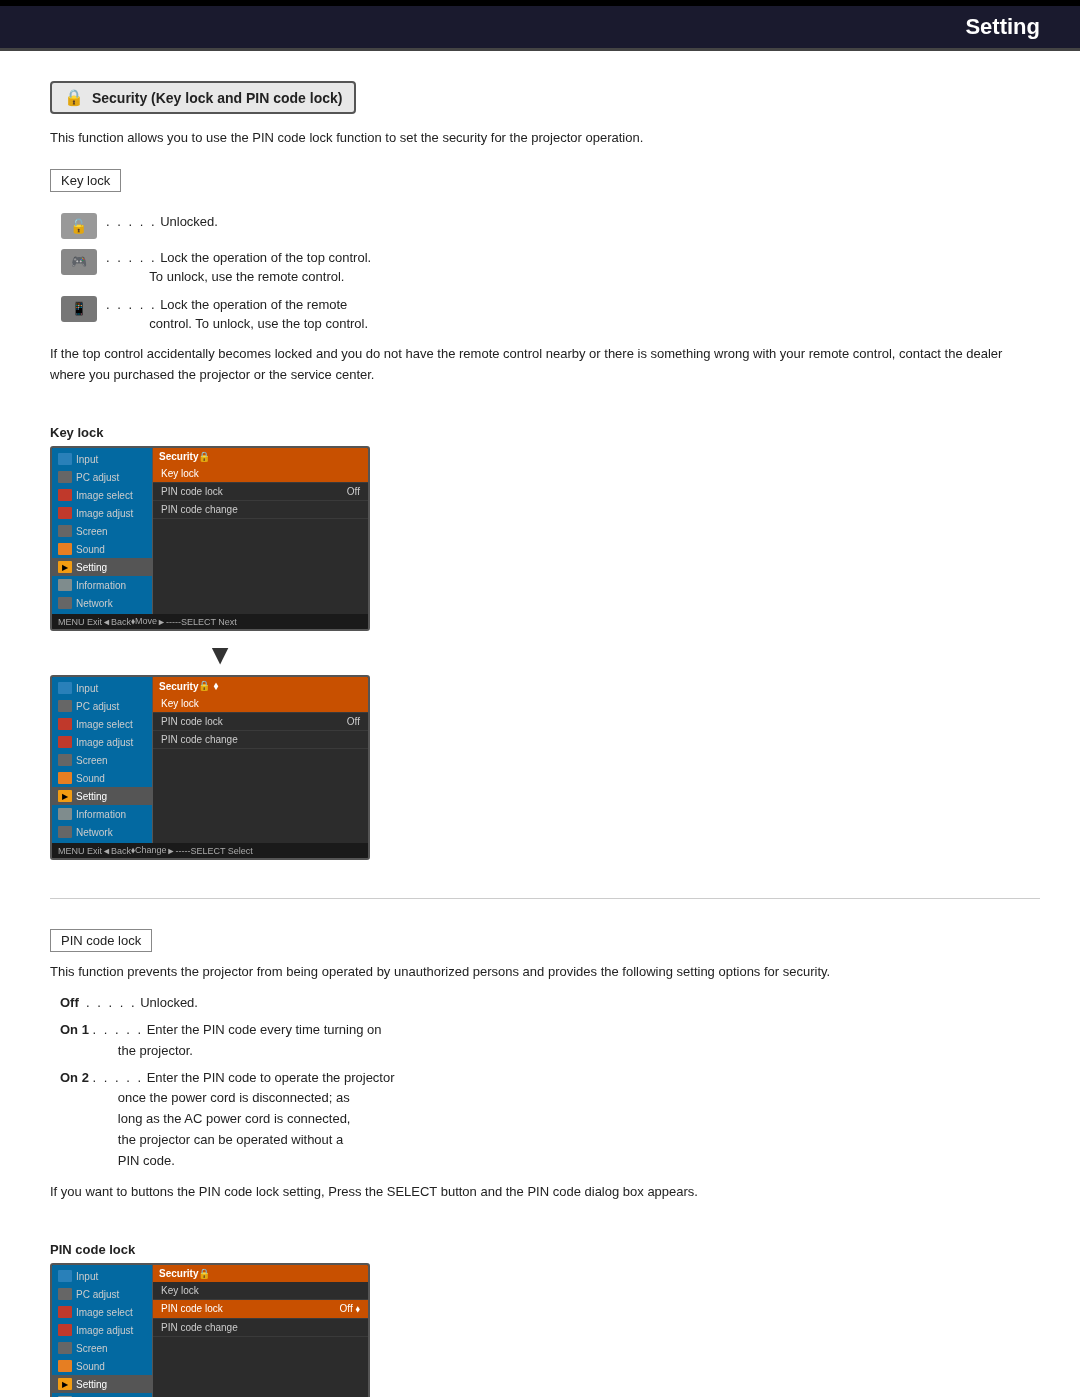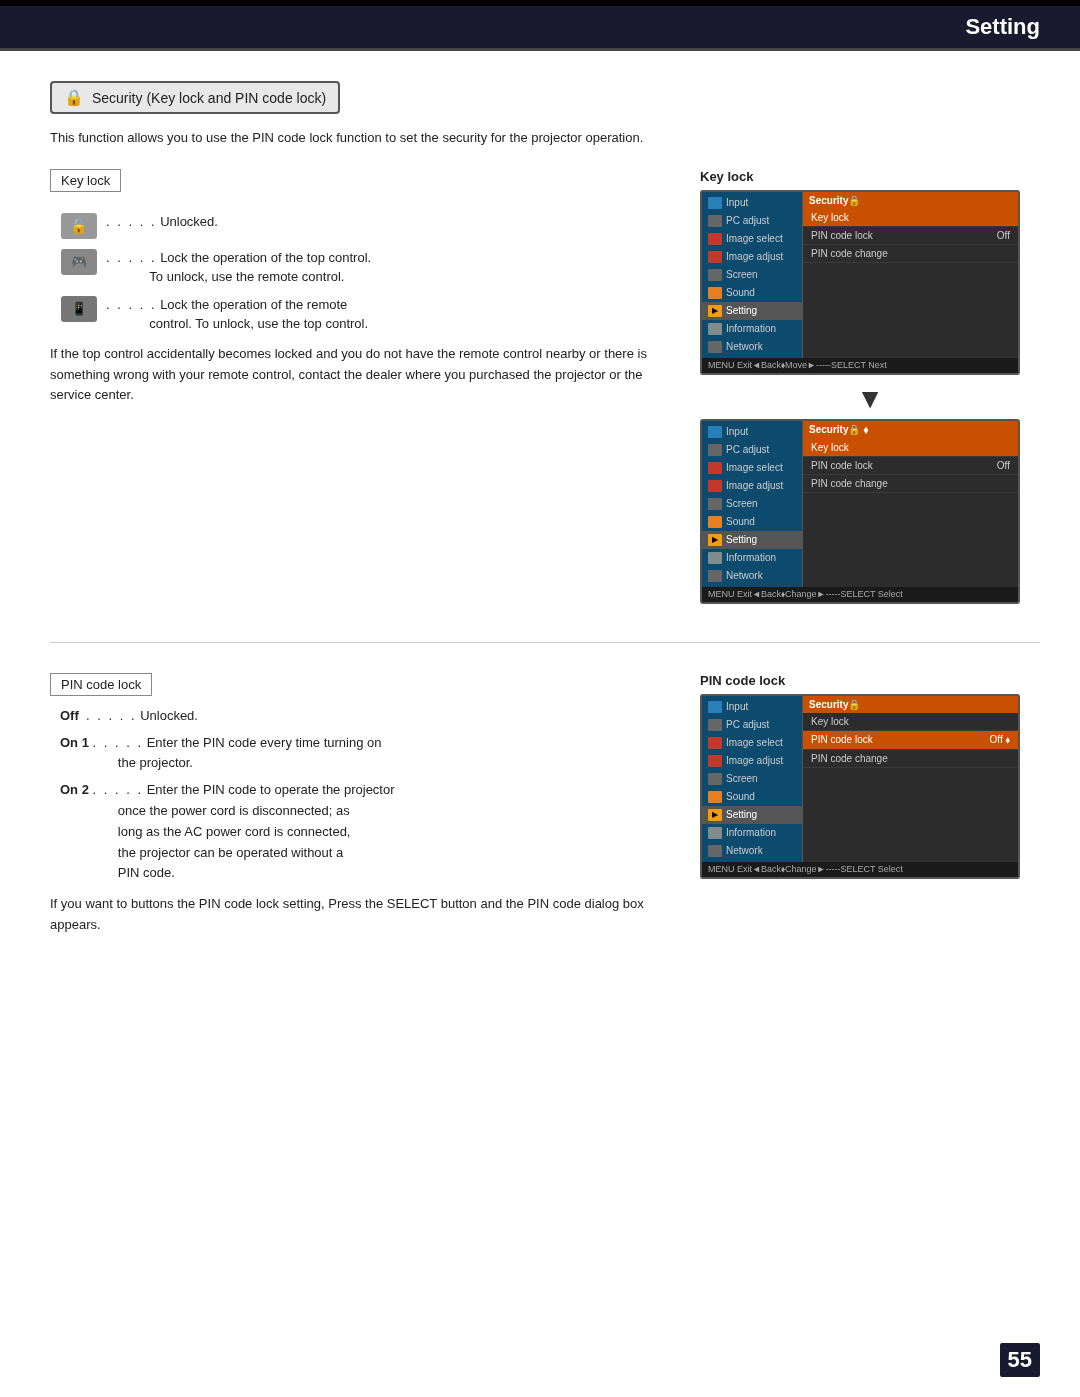--- a/index.html
+++ b/index.html
@@ -25,22 +25,23 @@
     }
 
     
     .main-content {
       padding: 30px 40px 40px 50px;
     }
 
     
     .two-col {
       display: flex;
-      gap: 42px;
+      gap: 30px;
       margin-bottom: 30px;
+      flex-direction: column;
     }
     .left-col {
       flex: 1;
     }
     .right-col {
       width: 340px;
       flex-shrink: 0;
     }
 
     
@@ -51,21 +52,21 @@
       border: 2px solid #555;
       border-radius: 4px;
       padding: 5px 12px;
       background: #e8e8e8;
       margin-bottom: 14px;
     }
     .lock-icon {
       font-size: 16px;
     }
     .section-title-text {
-      font-weight: normal;
+      font-weight: bold;
       font-size: 14px;
     }
 
     
     .subsection-box {
       border: 1px solid #888;
       display: inline-block;
       padding: 3px 10px;
       margin-bottom: 10px;
       font-size: 13px;
@@ -131,21 +132,21 @@
       font-size: 11px;
     }
 
     .proj-body {
       display: flex;
     }
 
     
     .proj-sidebar {
       width: 100px;
-      background: #0c4a6e;
+      background: #0369a1;
       padding: 2px 0;
     }
     .proj-sidebar-item {
       display: flex;
       align-items: center;
       gap: 4px;
       padding: 3px 6px;
       color: #ccc;
       font-size: 10px;
       cursor: default;
@@ -461,20 +462,21 @@
     </div>
   </div>
 
   <hr class="section-divider">
 
   <div class="two-col">
     <div class="left-col">
       <div class="subsection-box">
         <span>PIN code lock</span>
       </div>
+      <p class="body-text">This function prevents the projector from being operated by unauthorized persons and provides the following setting options for security.</p>
 
       
       <div class="body-text" style="margin-left: 10px;">
         <div style="margin-bottom: 6px;">
           <span class="bold">Off</span>&nbsp;&nbsp;<span class="dots">. . . . .</span> Unlocked.
         </div>
         <div style="margin-bottom: 6px;">
           <span class="bold">On 1</span>&nbsp;<span class="dots">. . . . .</span> Enter the PIN code every time turning on<br>
           &nbsp;&nbsp;&nbsp;&nbsp;&nbsp;&nbsp;&nbsp;&nbsp;&nbsp;&nbsp;&nbsp;&nbsp;&nbsp;&nbsp;&nbsp;&nbsp;the projector.
         </div>

